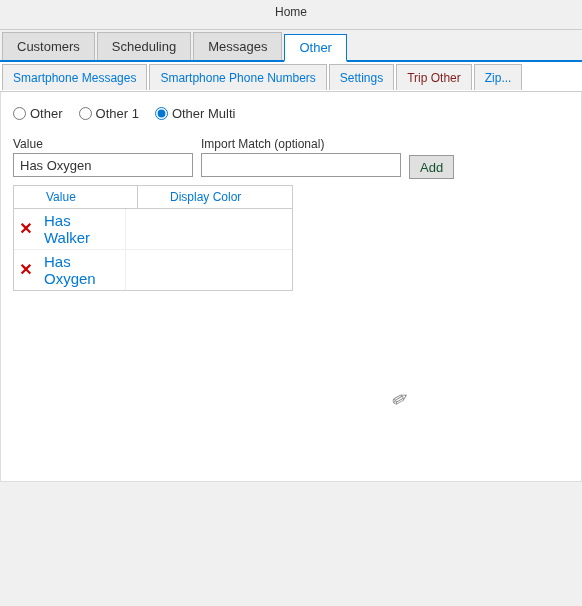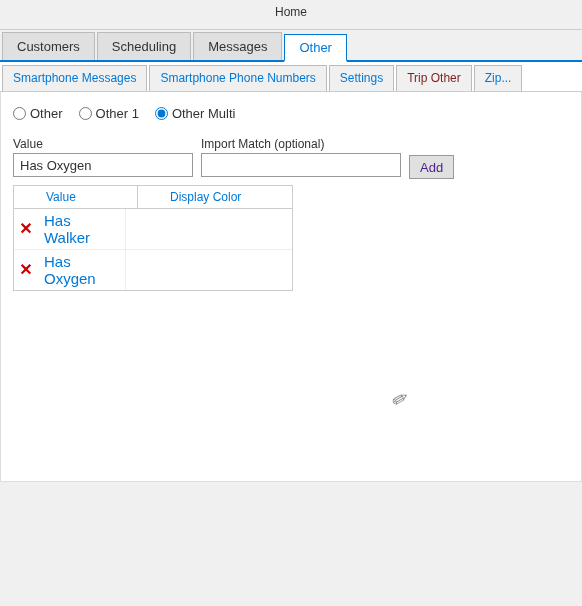--- a/index.html
+++ b/index.html
@@ -74,21 +74,21 @@
       z-index: 1;
     }
 
     
     .sub-tabs {
       display: flex;
       background: white;
       border-bottom: 1px solid #ccc;
       padding: 2px 2px 0 2px;
       height: 30px;
-      align-items: center;
+      align-items: flex-start;
       overflow: hidden;
     }
     .sub-tab {
       padding: 3px 10px;
       font-size: 12px;
       cursor: pointer;
       border: 1px solid #bbb;
       border-bottom: none;
       background: #f0f0f0;
       margin-right: 2px;
@@ -162,21 +162,21 @@
       width: 200px;
     }
 
     .add-btn {
       height: 24px;
       padding: 0 10px;
       background: #e0e0e0;
       border: 1px solid #999;
       cursor: pointer;
       font-size: 13px;
-      color: #4c1d95;
+      color: #14532d;
       margin-top: 18px;
     }
 
     
     .data-table {
       border: 1px solid #ccc;
       width: 280px;
       margin-top: 4px;
     }
     .table-header {

